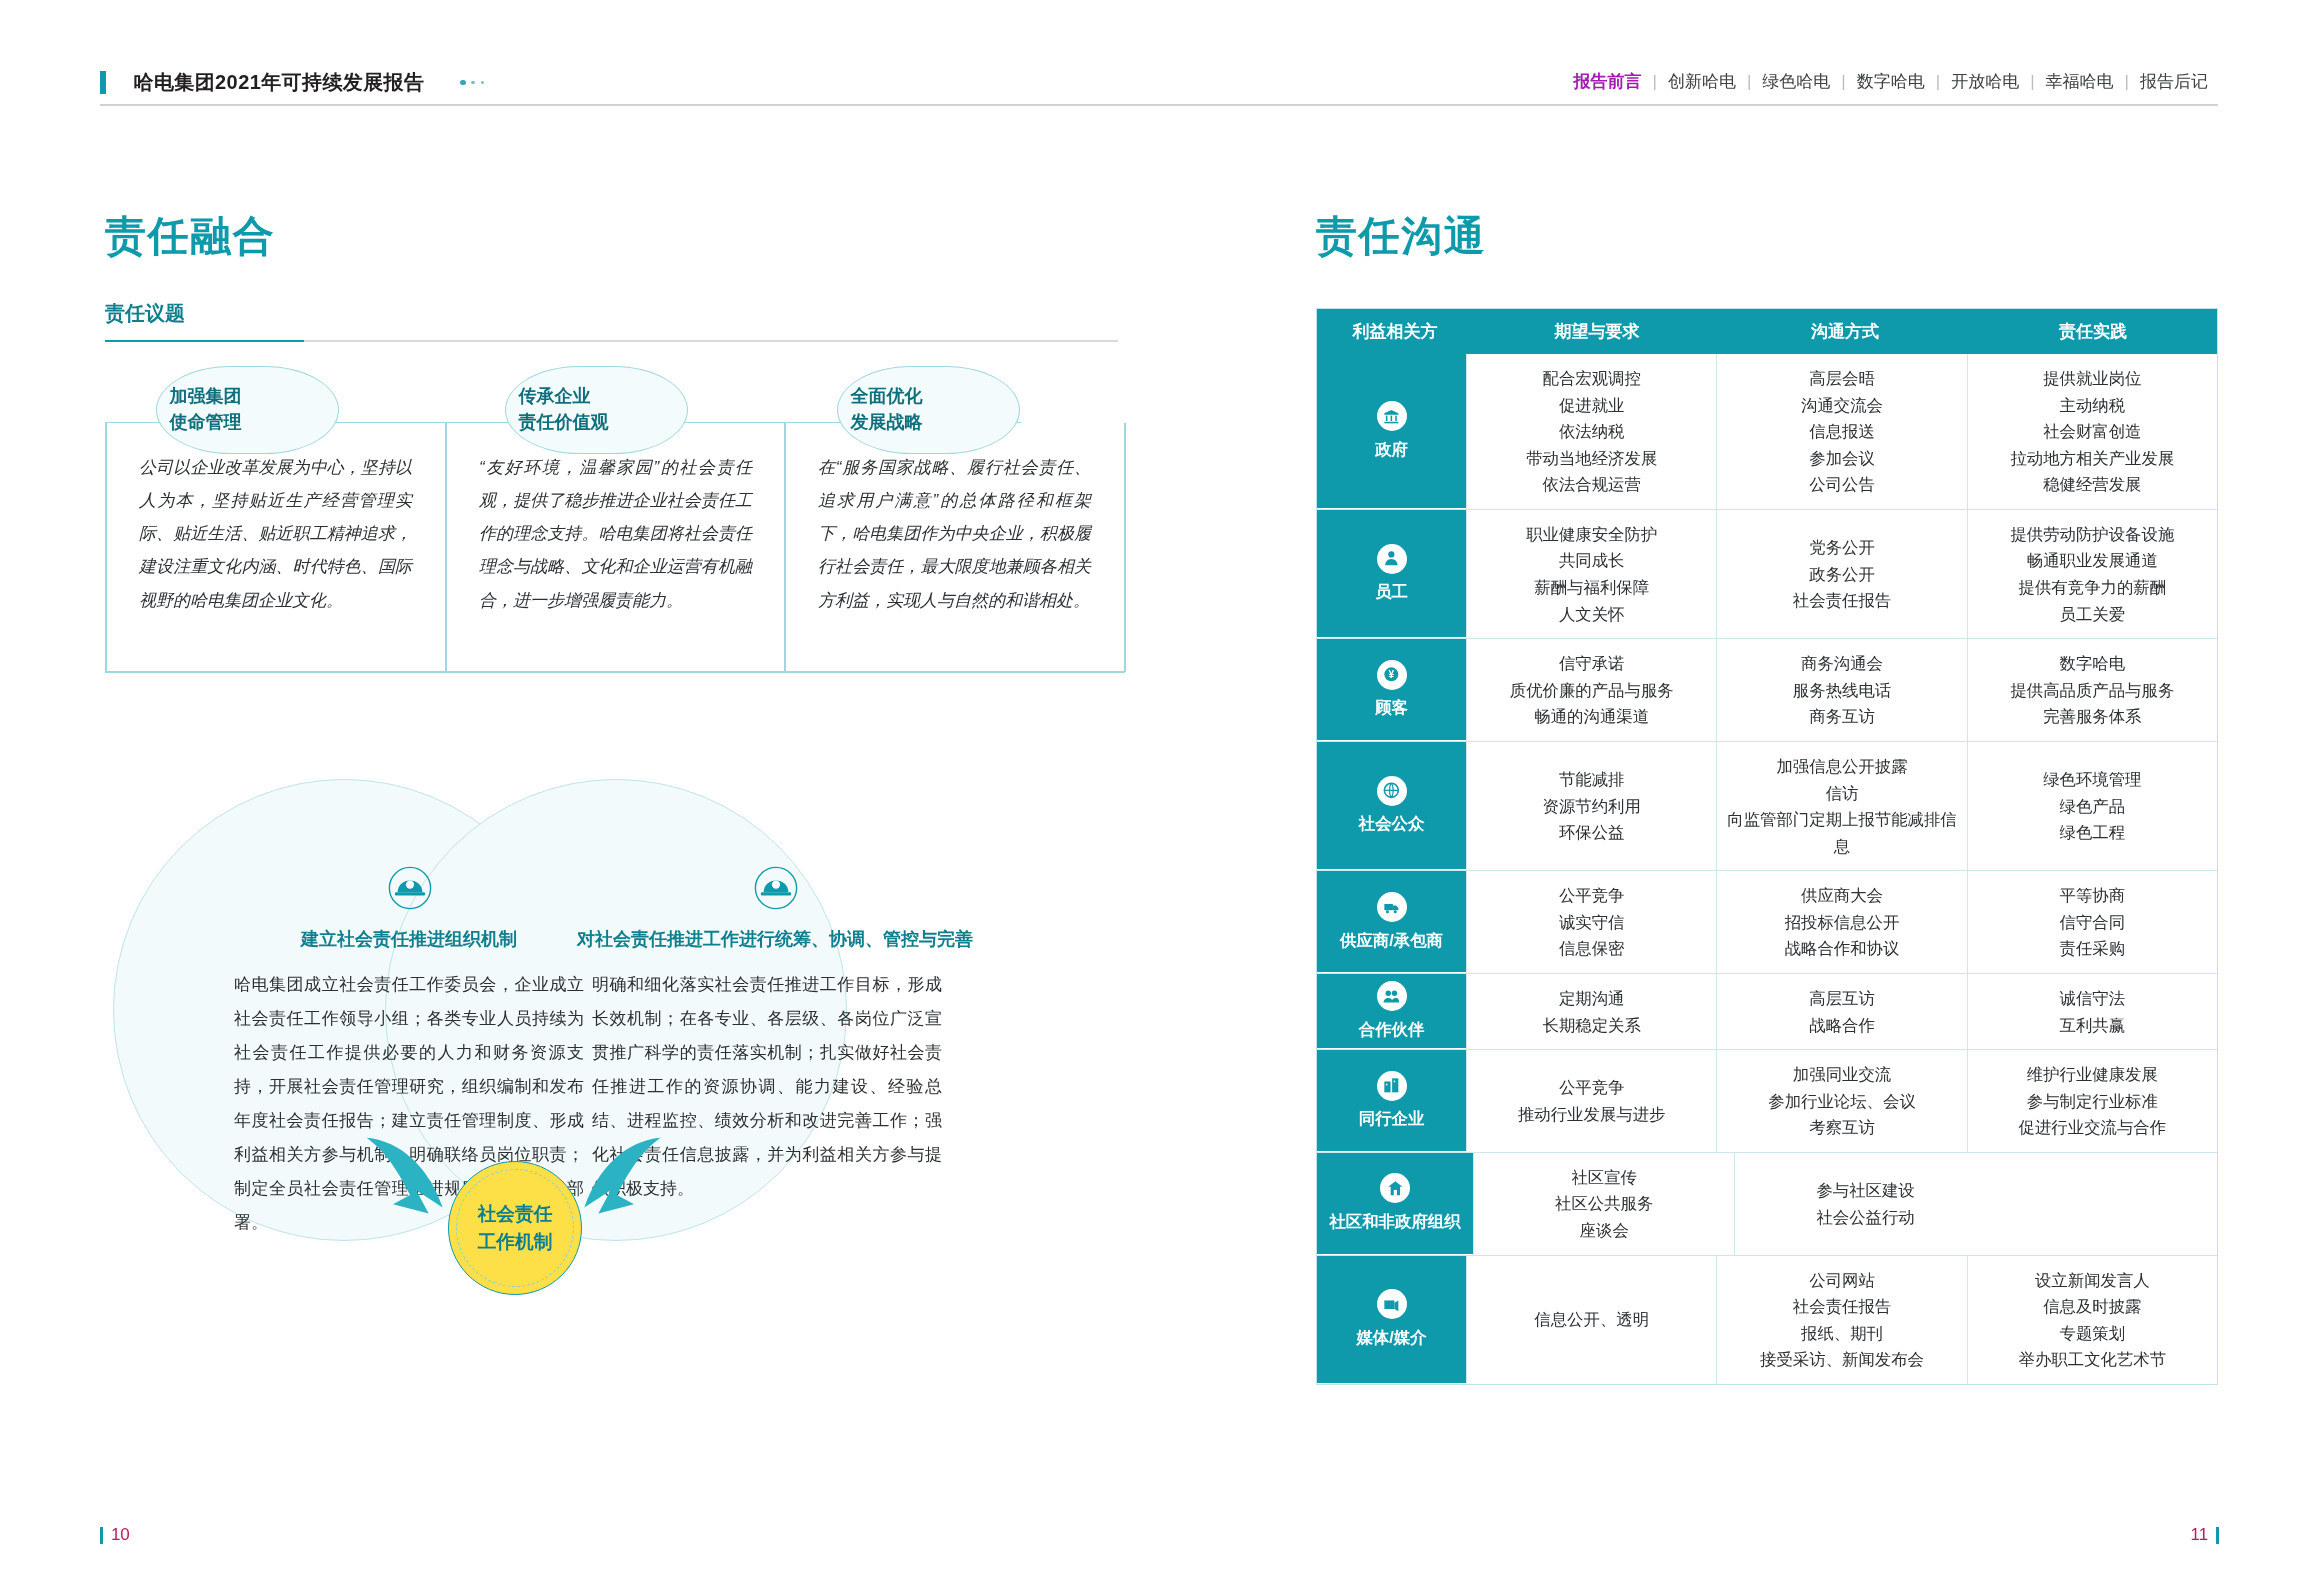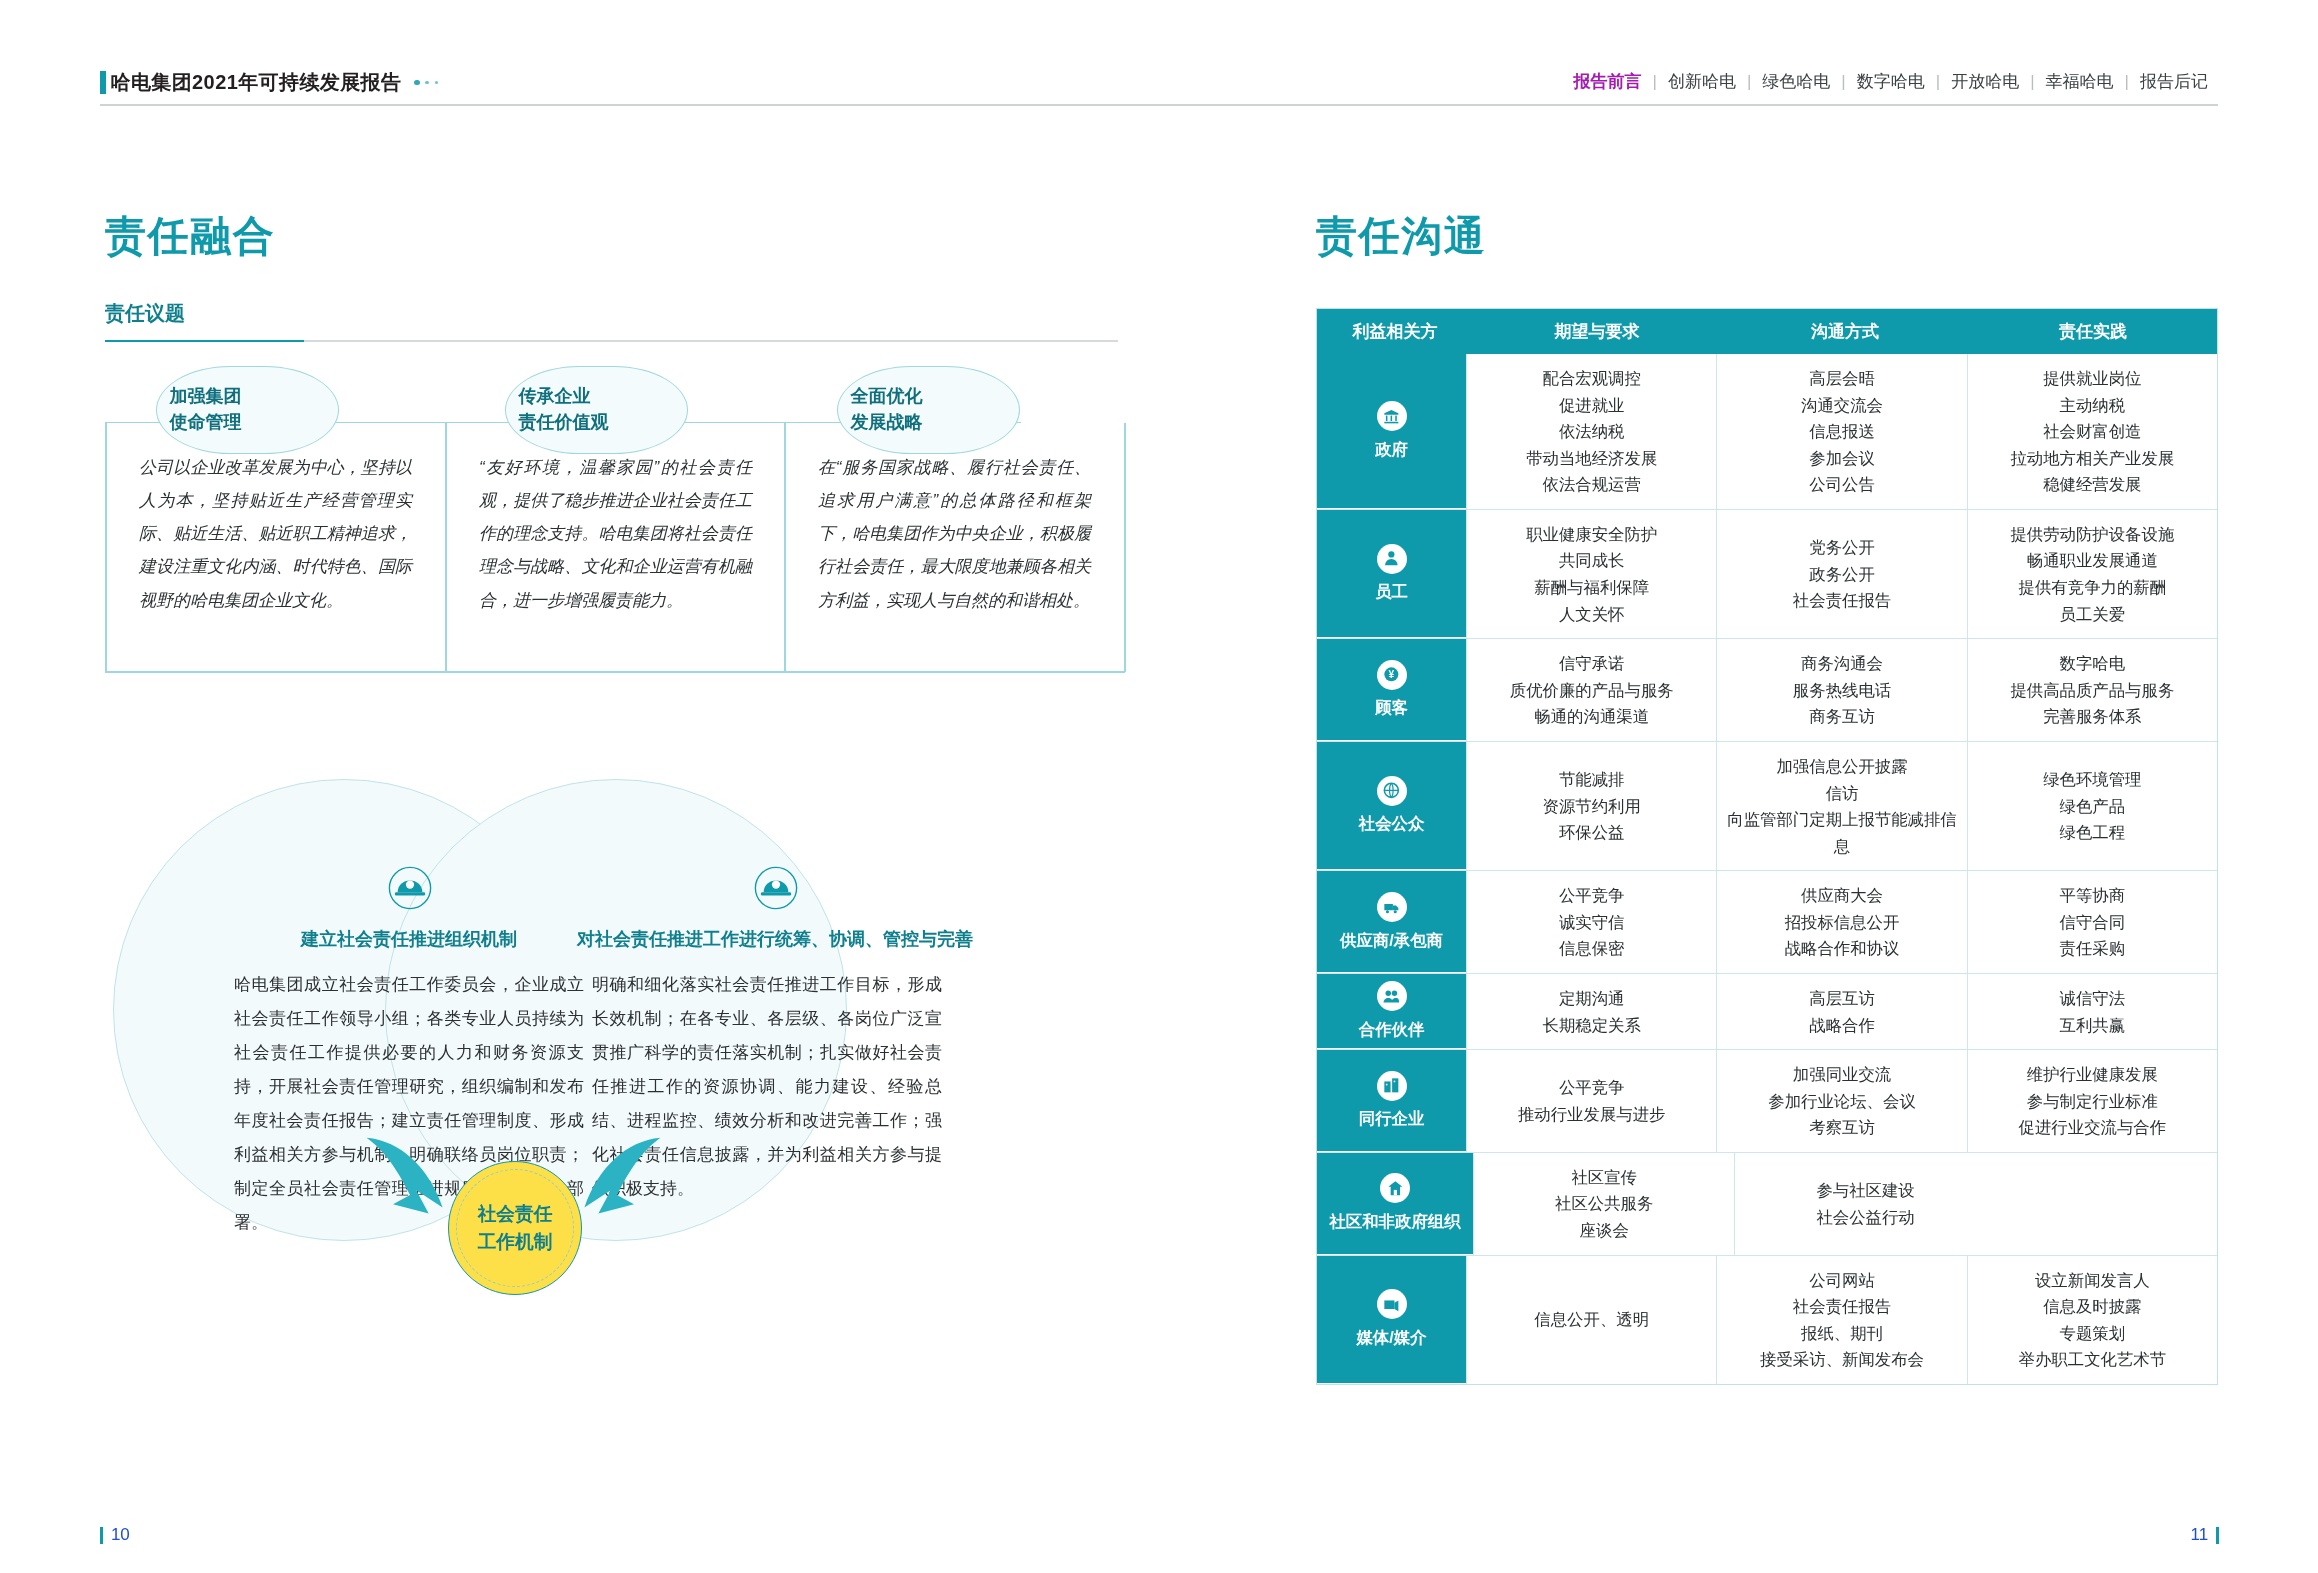--- a/index.html
+++ b/index.html
@@ -4,21 +4,21 @@
 <style>
   html,body{margin:0;padding:0;}
   body{
     width:2319px;height:1573px;background:#ffffff;
     font-family:"Liberation Sans","DejaVu Sans",sans-serif;
     color:#231f20;overflow:hidden;position:relative;
   }
   .page{position:absolute;inset:0;}
 
   
-  .hdr-left{position:absolute;left:100px;top:69px;display:flex;align-items:center;gap:5px;}
+  .hdr-left{position:absolute;left:100px;top:69px;display:flex;align-items:center;gap:28px;}
   .hdr-bar{width:5.5px;height:23.4px;background:#0f9aab;display:inline-block;}
   .hdr-title{font-size:20px;font-weight:bold;letter-spacing:0.4px;color:#231f20;}
   .hdr-dots{display:flex;align-items:center;gap:5.5px;margin-left:7.8px;}
   .hdr-dots i{display:block;width:5.5px;height:5.5px;border-radius:50%;background:#0f9aab;opacity:.85;}
   .hdr-dots i.small{width:3.9px;height:3.9px;opacity:.6;}
   .hdr-rule{position:absolute;left:100px;top:104px;width:2118px;height:1.6px;background:#cfd3d6;}
   .hdr-nav{position:absolute;right:100px;top:70px;display:flex;align-items:center;font-size:17px;color:#3b4043;}
   .hdr-nav span.item{padding:0 11px;}
   .hdr-nav span.item.active{color:#a21caf;font-weight:bold;}
   .hdr-nav span.sep{color:#b9bdc0;}
@@ -91,21 +91,21 @@
   .cellstake{width:156px;background:#0f9aab;color:#fff;display:flex;flex-direction:column;
        align-items:center;justify-content:center;font-size:16.4px;font-weight:bold;gap:7.8px;
        border-bottom:1.6px solid #ffffff;}
   .cellstake .ic{width:30px;height:30px;border-radius:50%;background:#fff;display:flex;align-items:center;justify-content:center;}
   .cellstake .ic svg{width:18.7px;height:18.7px;}
   .cellv{display:flex;flex-direction:column;align-items:center;justify-content:center;
       font-size:16.4px;line-height:1.62;color:#2b3033;padding:11px 6.2px;text-align:center;
       border-left:0.8px solid #cfe7ea;}
 
   
-  .foot{position:absolute;bottom:28px;font-size:17px;color:#1d4ed8;display:flex;align-items:center;gap:7.8px;}
+  .foot{position:absolute;bottom:28px;font-size:17px;color:#be185d;display:flex;align-items:center;gap:7.8px;}
   .foot .b{width:3.1px;height:17px;background:#0f9aab;display:inline-block;}
   .foot.l{left:100px;}
   .foot.r{right:100px;}
 </style>
 </head>
 <body>
 
 <div class="page">
 
   <div class="hdr-left">

